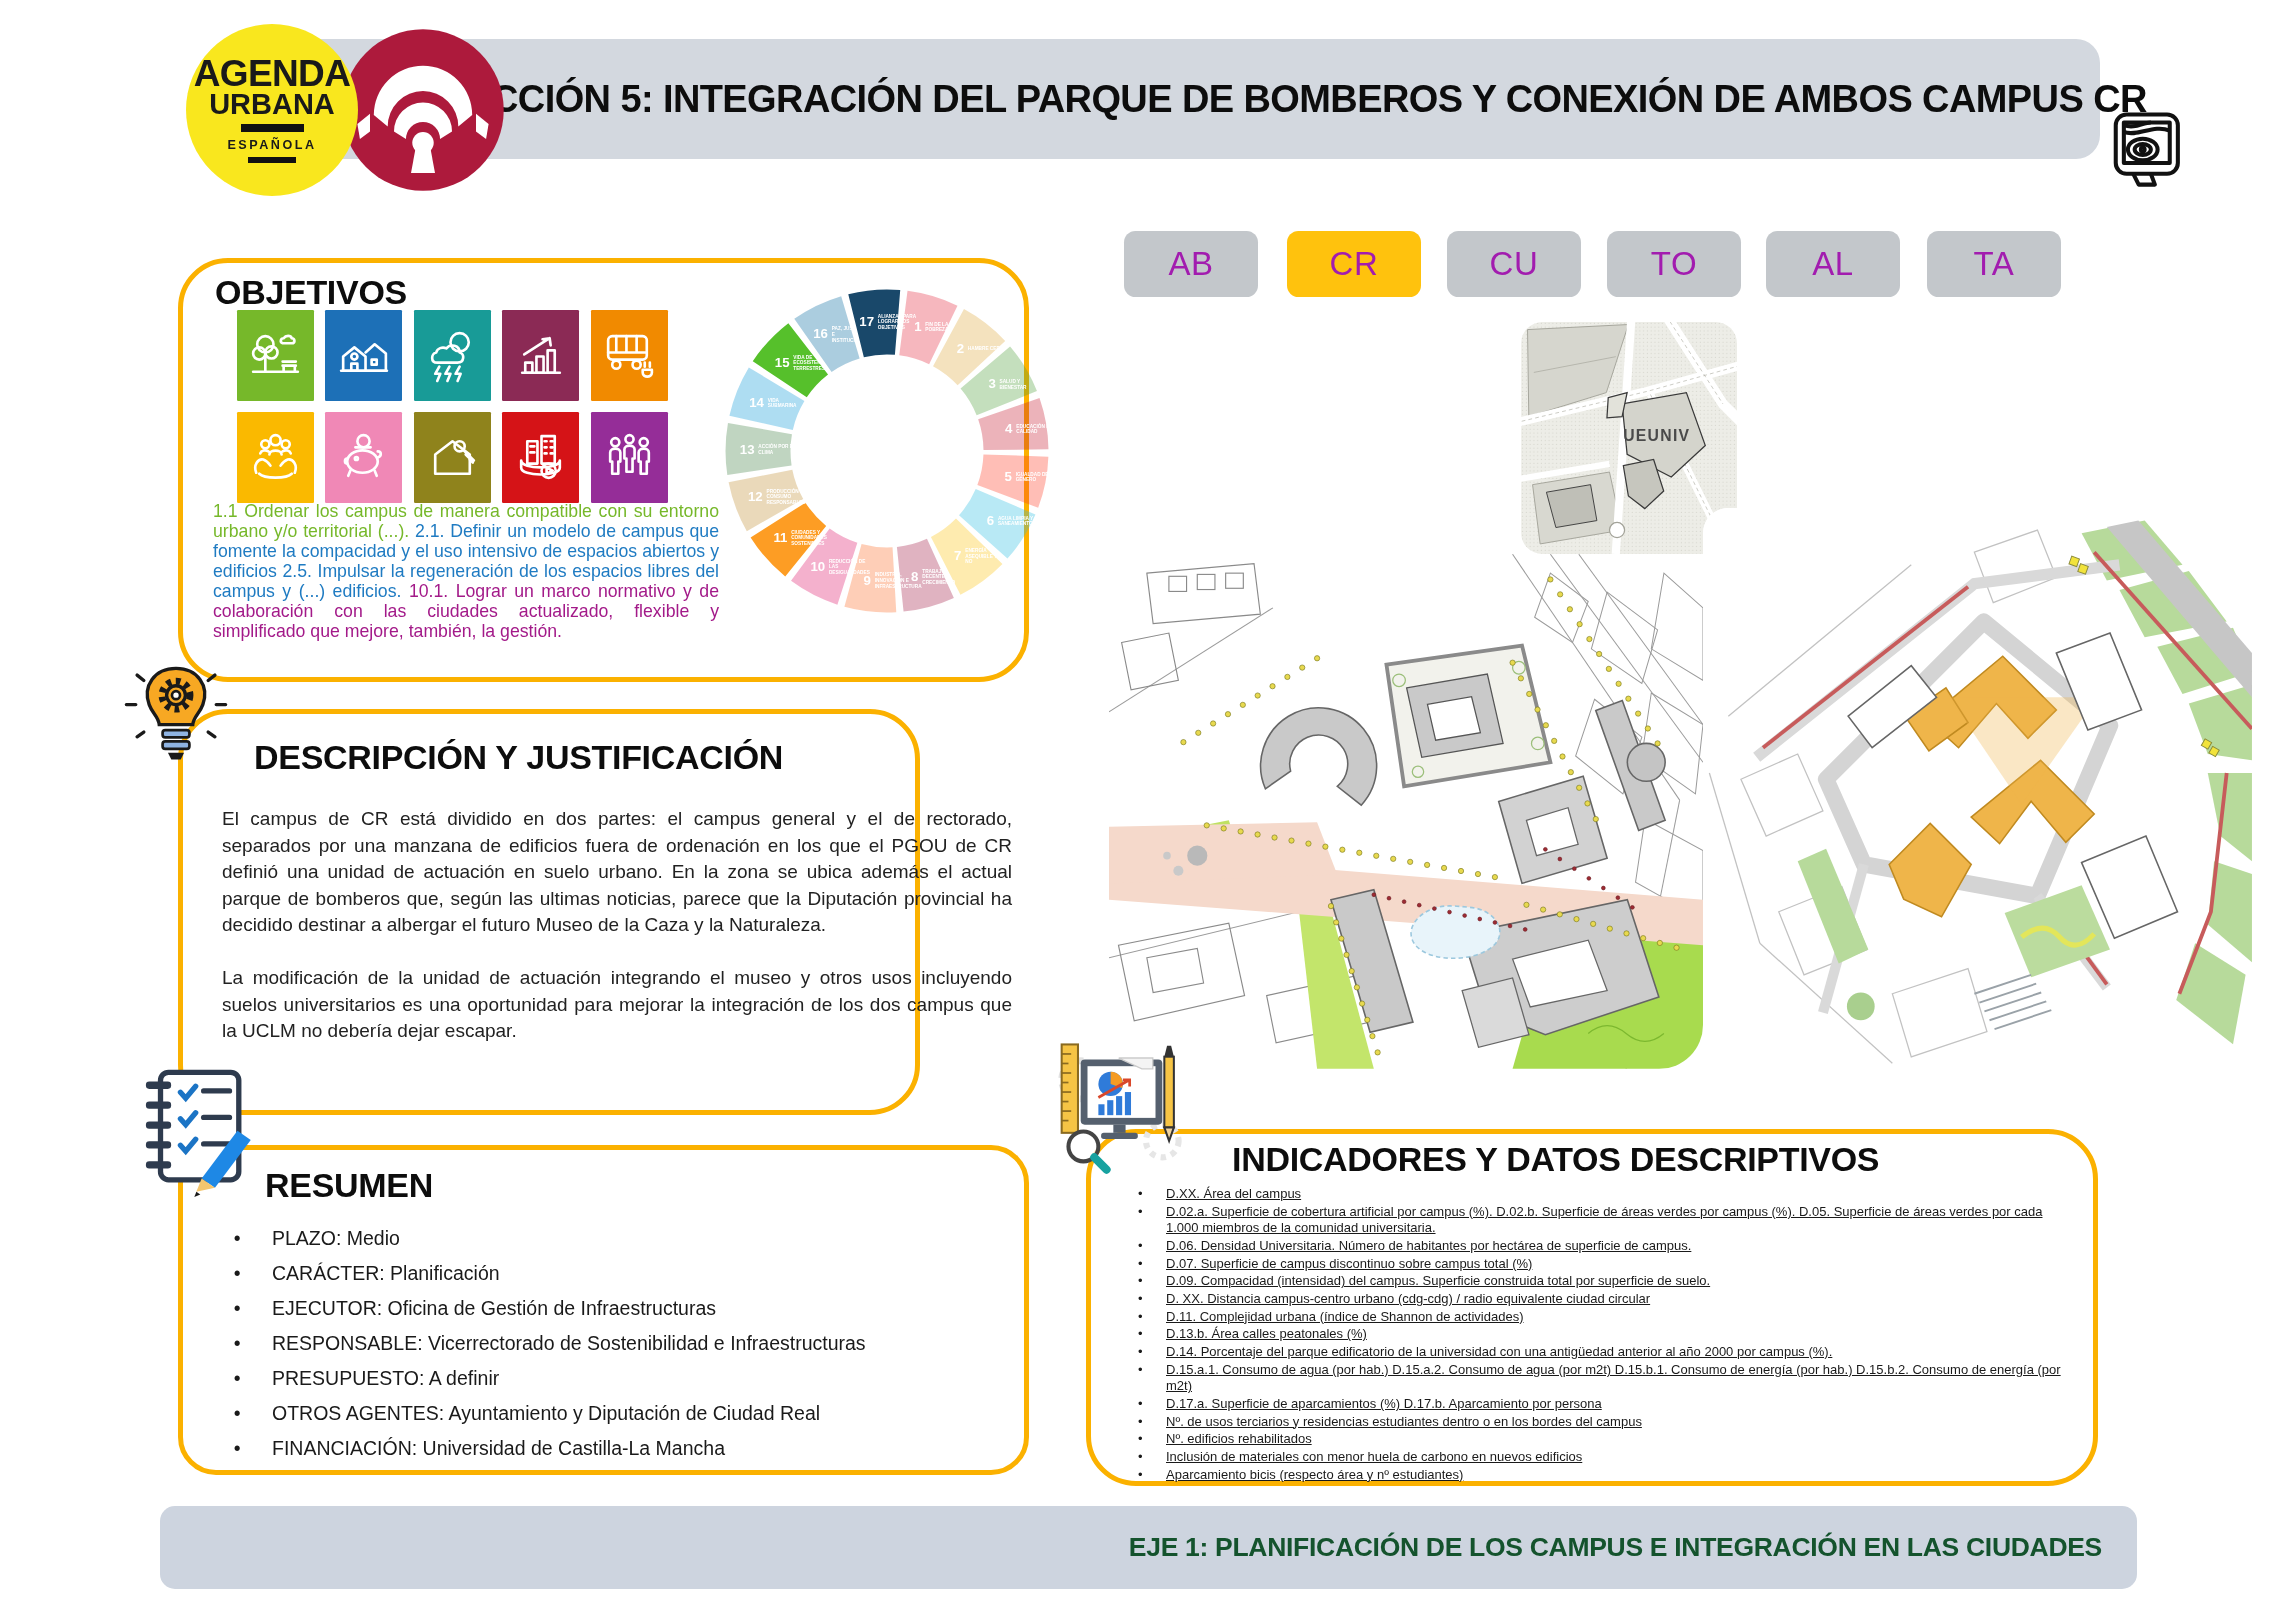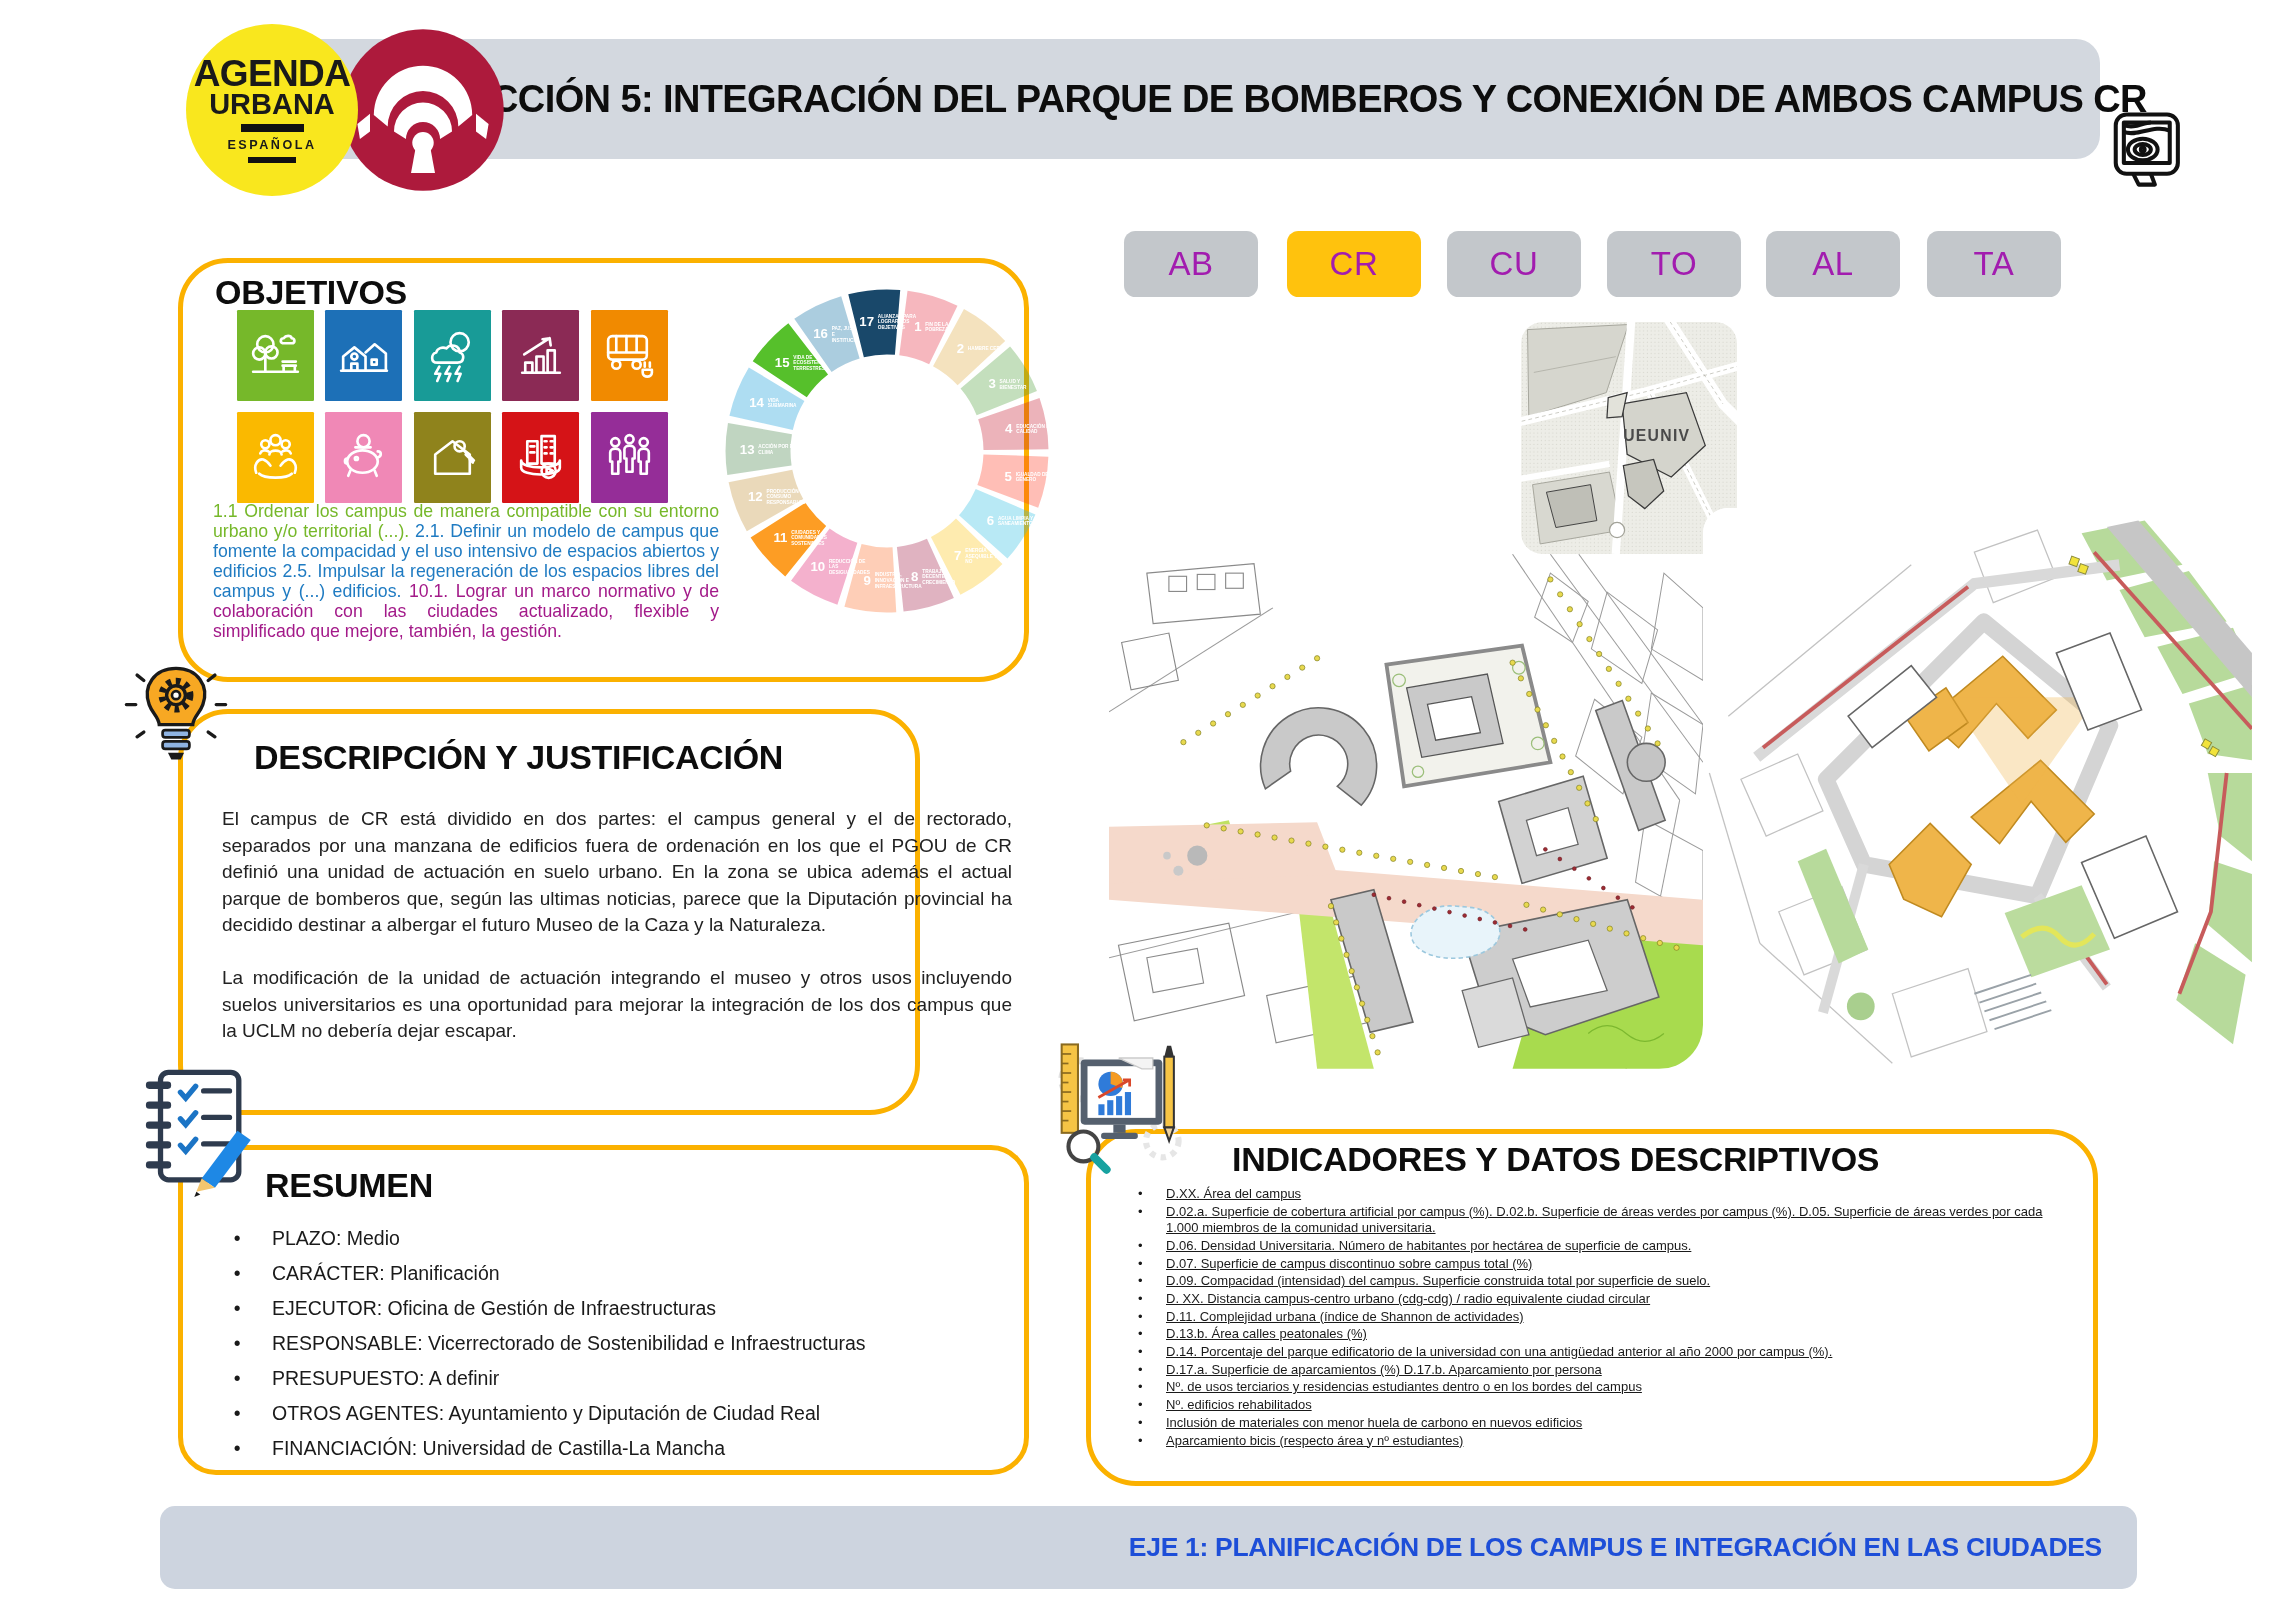--- a/index.html
+++ b/index.html
@@ -43,21 +43,21 @@
   ul.plain{list-style:none;margin:0;padding:0;}
   .res-list{position:absolute;left:42px;top:71px;width:744px;font-size:19.5px;}
   .res-list li{position:relative;padding-left:47px;line-height:35px;}
   .res-list li::before{content:"•";position:absolute;left:8.8px;}
   .ind-list{position:absolute;left:37px;top:52px;width:945px;font-size:13px;}
   .ind-list li{position:relative;padding-left:38px;line-height:16.4px;margin-bottom:1.3px;text-decoration:underline;}
   .ind-list li::before{content:"•";position:absolute;left:10px;}
   
   .footer-bar{left:160px;top:1506px;width:1977px;height:83px;background:#CDD4DF;border-radius:15px;
               display:flex;align-items:center;justify-content:flex-end;padding-right:35px;box-sizing:border-box;}
-  .footer-text{font-size:26.5px;font-weight:600;letter-spacing:-0.3px;color:#1d4ed8;}
+  .footer-text{font-size:26.5px;font-weight:600;letter-spacing:-0.3px;color:#14532d;}
   
   .map-frame{overflow:hidden;background:#fff;}
   .mapA{left:1521px;top:322px;width:216px;height:232px;border-radius:21.4px;z-index:0;}
   .mapB{left:1109px;top:554px;width:594px;height:515px;border-radius:44px;z-index:0;}
   .mapC{left:1703px;top:508px;width:549px;height:564px;border-radius:25px;z-index:0;}
   .side-icon{z-index:5;}
   .sdg{position:absolute;left:540px;top:24px;width:328px;height:328px;}
 </style>
 </head>
 <body>
@@ -668,20 +668,21 @@
   <ul class="plain ind-list">
     <li>D.XX. Área del campus</li>
     <li>D.02.a. Superficie de cobertura artificial por campus (%). D.02.b. Superficie de áreas verdes por campus (%). D.05. Superficie de áreas verdes por cada 1.000 miembros de la comunidad universitaria.</li>
     <li>D.06. Densidad Universitaria. Número de habitantes por hectárea de superficie de campus.</li>
     <li>D.07. Superficie de campus discontinuo sobre campus total (%)</li>
     <li>D.09. Compacidad (intensidad) del campus. Superficie construida total por superficie de suelo.</li>
     <li>D. XX. Distancia campus-centro urbano (cdg-cdg) / radio equivalente ciudad circular</li>
     <li>D.11. Complejidad urbana (índice de Shannon de actividades)</li>
     <li>D.13.b. Área calles peatonales (%)</li>
     <li>D.14. Porcentaje del parque edificatorio de la universidad con una antigüedad anterior al año 2000 por campus (%).</li>
+    <li>D.15.a.1. Consumo de agua (por hab.) D.15.a.2. Consumo de agua (por m2t) D.15.b.1. Consumo de energía (por hab.) D.15.b.2. Consumo de energía (por m2t)</li>
     <li>D.17.a. Superficie de aparcamientos (%) D.17.b. Aparcamiento por persona</li>
     <li>Nº. de usos terciarios y residencias estudiantes dentro o en los bordes del campus</li>
     <li>Nº. edificios rehabilitados</li>
     <li>Inclusión de materiales con menor huela de carbono en nuevos edificios</li>
     <li>Aparcamiento bicis (respecto área y nº estudiantes)</li>
   </ul>
 </div>
 
 <div class="abs footer-bar">
   <span class="footer-text">EJE 1: PLANIFICACIÓN DE LOS CAMPUS E INTEGRACIÓN EN LAS CIUDADES</span>

